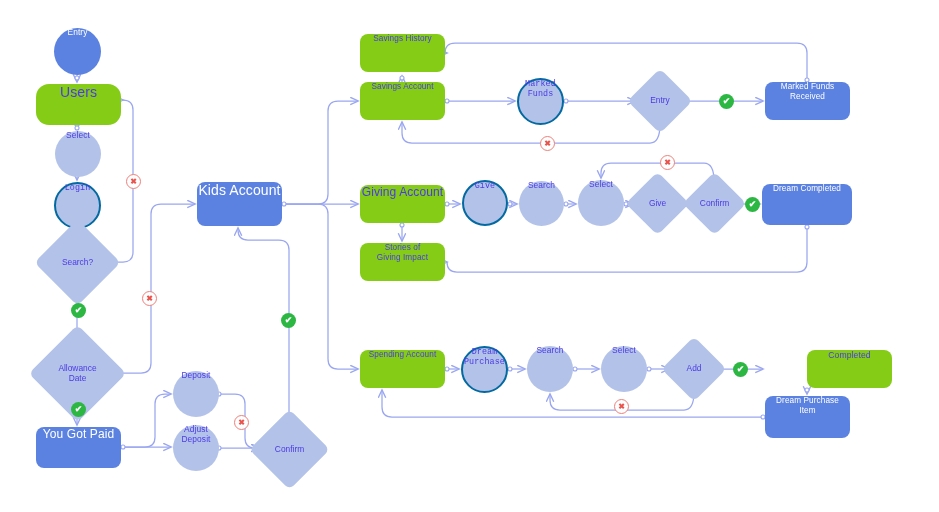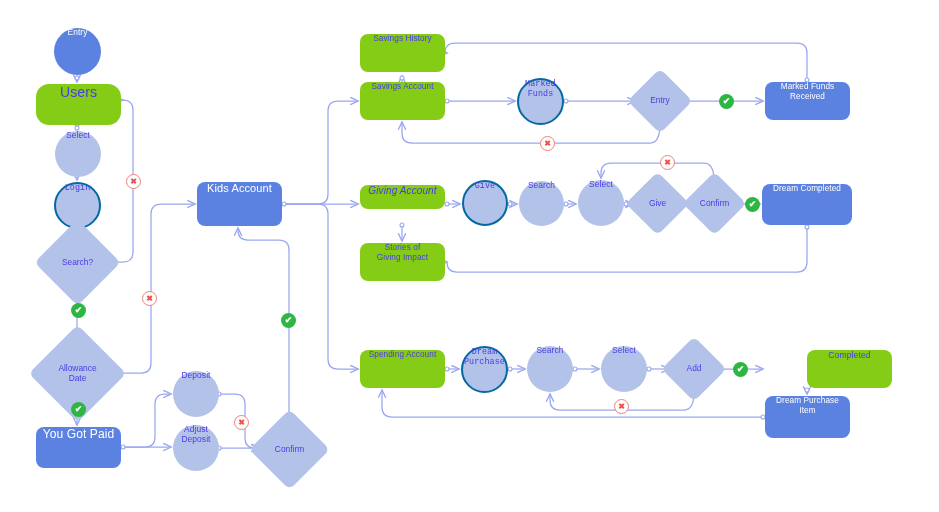--- a/index.html
+++ b/index.html
@@ -170,32 +170,32 @@
 Date</div>
       </div>
       <div class="node rect fill-dark" style="left: 36px; top: 427px; width: 85px; height: 41px; font-size: 12px;"><span>You Got Paid</span></div>
       <div class="node circle fill-mid" style="left: 173px; top: 371px; width: 46px; height: 46px; font-size: 8.4px;"><span>Deposit</span></div>
       <div class="node circle fill-mid" style="left: 173px; top: 425px; width: 46px; height: 46px; font-size: 8.4px;"><span>Adjust
 Deposit</span></div>
       <div class="diamond-wrap" style="left: 261px; top: 421px; width: 57px; height: 57px;">
         <div class="diamond-bg fill-dia"></div>
         <div class="diamond-label" style="font-size: 8.4px; color: rgb(75, 58, 232);">Confirm</div>
       </div>
-      <div class="node rect fill-dark" style="left: 197px; top: 182px; width: 85px; height: 44px; font-size: 11px;"><span>Kids Account</span></div>
+      <div class="node rect fill-dark" style="left: 197px; top: 182px; width: 85px; height: 44px; font-size: 14px;"><span>Kids Account</span></div>
       <div class="node rect fill-light" style="left: 360px; top: 34px; width: 85px; height: 38px; font-size: 8.2px;"><span>Savings History</span></div>
       <div class="node rect fill-light" style="left: 360px; top: 82px; width: 85px; height: 38px; font-size: 8.2px;"><span>Savings Account</span></div>
       <div class="node circle fill-mid ring" style="left: 517px; top: 78px; width: 47px; height: 47px; font-size: 8.4px;"><span>Marked
 Funds</span></div>
       <div class="diamond-wrap" style="left: 637px; top: 78px; width: 46px; height: 46px;">
         <div class="diamond-bg fill-dia"></div>
         <div class="diamond-label" style="font-size: 8.4px; color: rgb(75, 58, 232);">Entry</div>
       </div>
       <div class="node rect fill-dark" style="left: 765px; top: 82px; width: 85px; height: 38px; font-size: 8.2px;"><span>Marked Funds
 Received</span></div>
-      <div class="node rect fill-light" style="left: 360px; top: 185px; width: 85px; height: 24px; font-size: 10px; font-style: italic;"><span>Giving Account</span></div>
+      <div class="node rect fill-light" style="left: 360px; top: 185px; width: 85px; height: 38px; font-size: 12px;"><span>Giving Account</span></div>
       <div class="node rect fill-light" style="left: 360px; top: 243px; width: 85px; height: 38px; font-size: 8.2px;"><span>Stories of
 Giving Impact</span></div>
       <div class="node circle fill-mid ring" style="left: 462px; top: 180px; width: 46px; height: 46px; font-size: 8.4px;"><span>Give</span></div>
       <div class="node circle fill-mid" style="left: 519px; top: 181px; width: 45px; height: 45px; font-size: 8.4px;"><span>Search</span></div>
       <div class="node circle fill-mid" style="left: 578px; top: 180px; width: 46px; height: 46px; font-size: 8.4px;"><span>Select</span></div>
       <div class="diamond-wrap" style="left: 635px; top: 181px; width: 45px; height: 45px;">
         <div class="diamond-bg fill-dia"></div>
         <div class="diamond-label" style="font-size: 8.4px; color: rgb(75, 58, 232);">Give</div>
       </div>
       <div class="diamond-wrap" style="left: 692px; top: 181px; width: 45px; height: 45px;">

